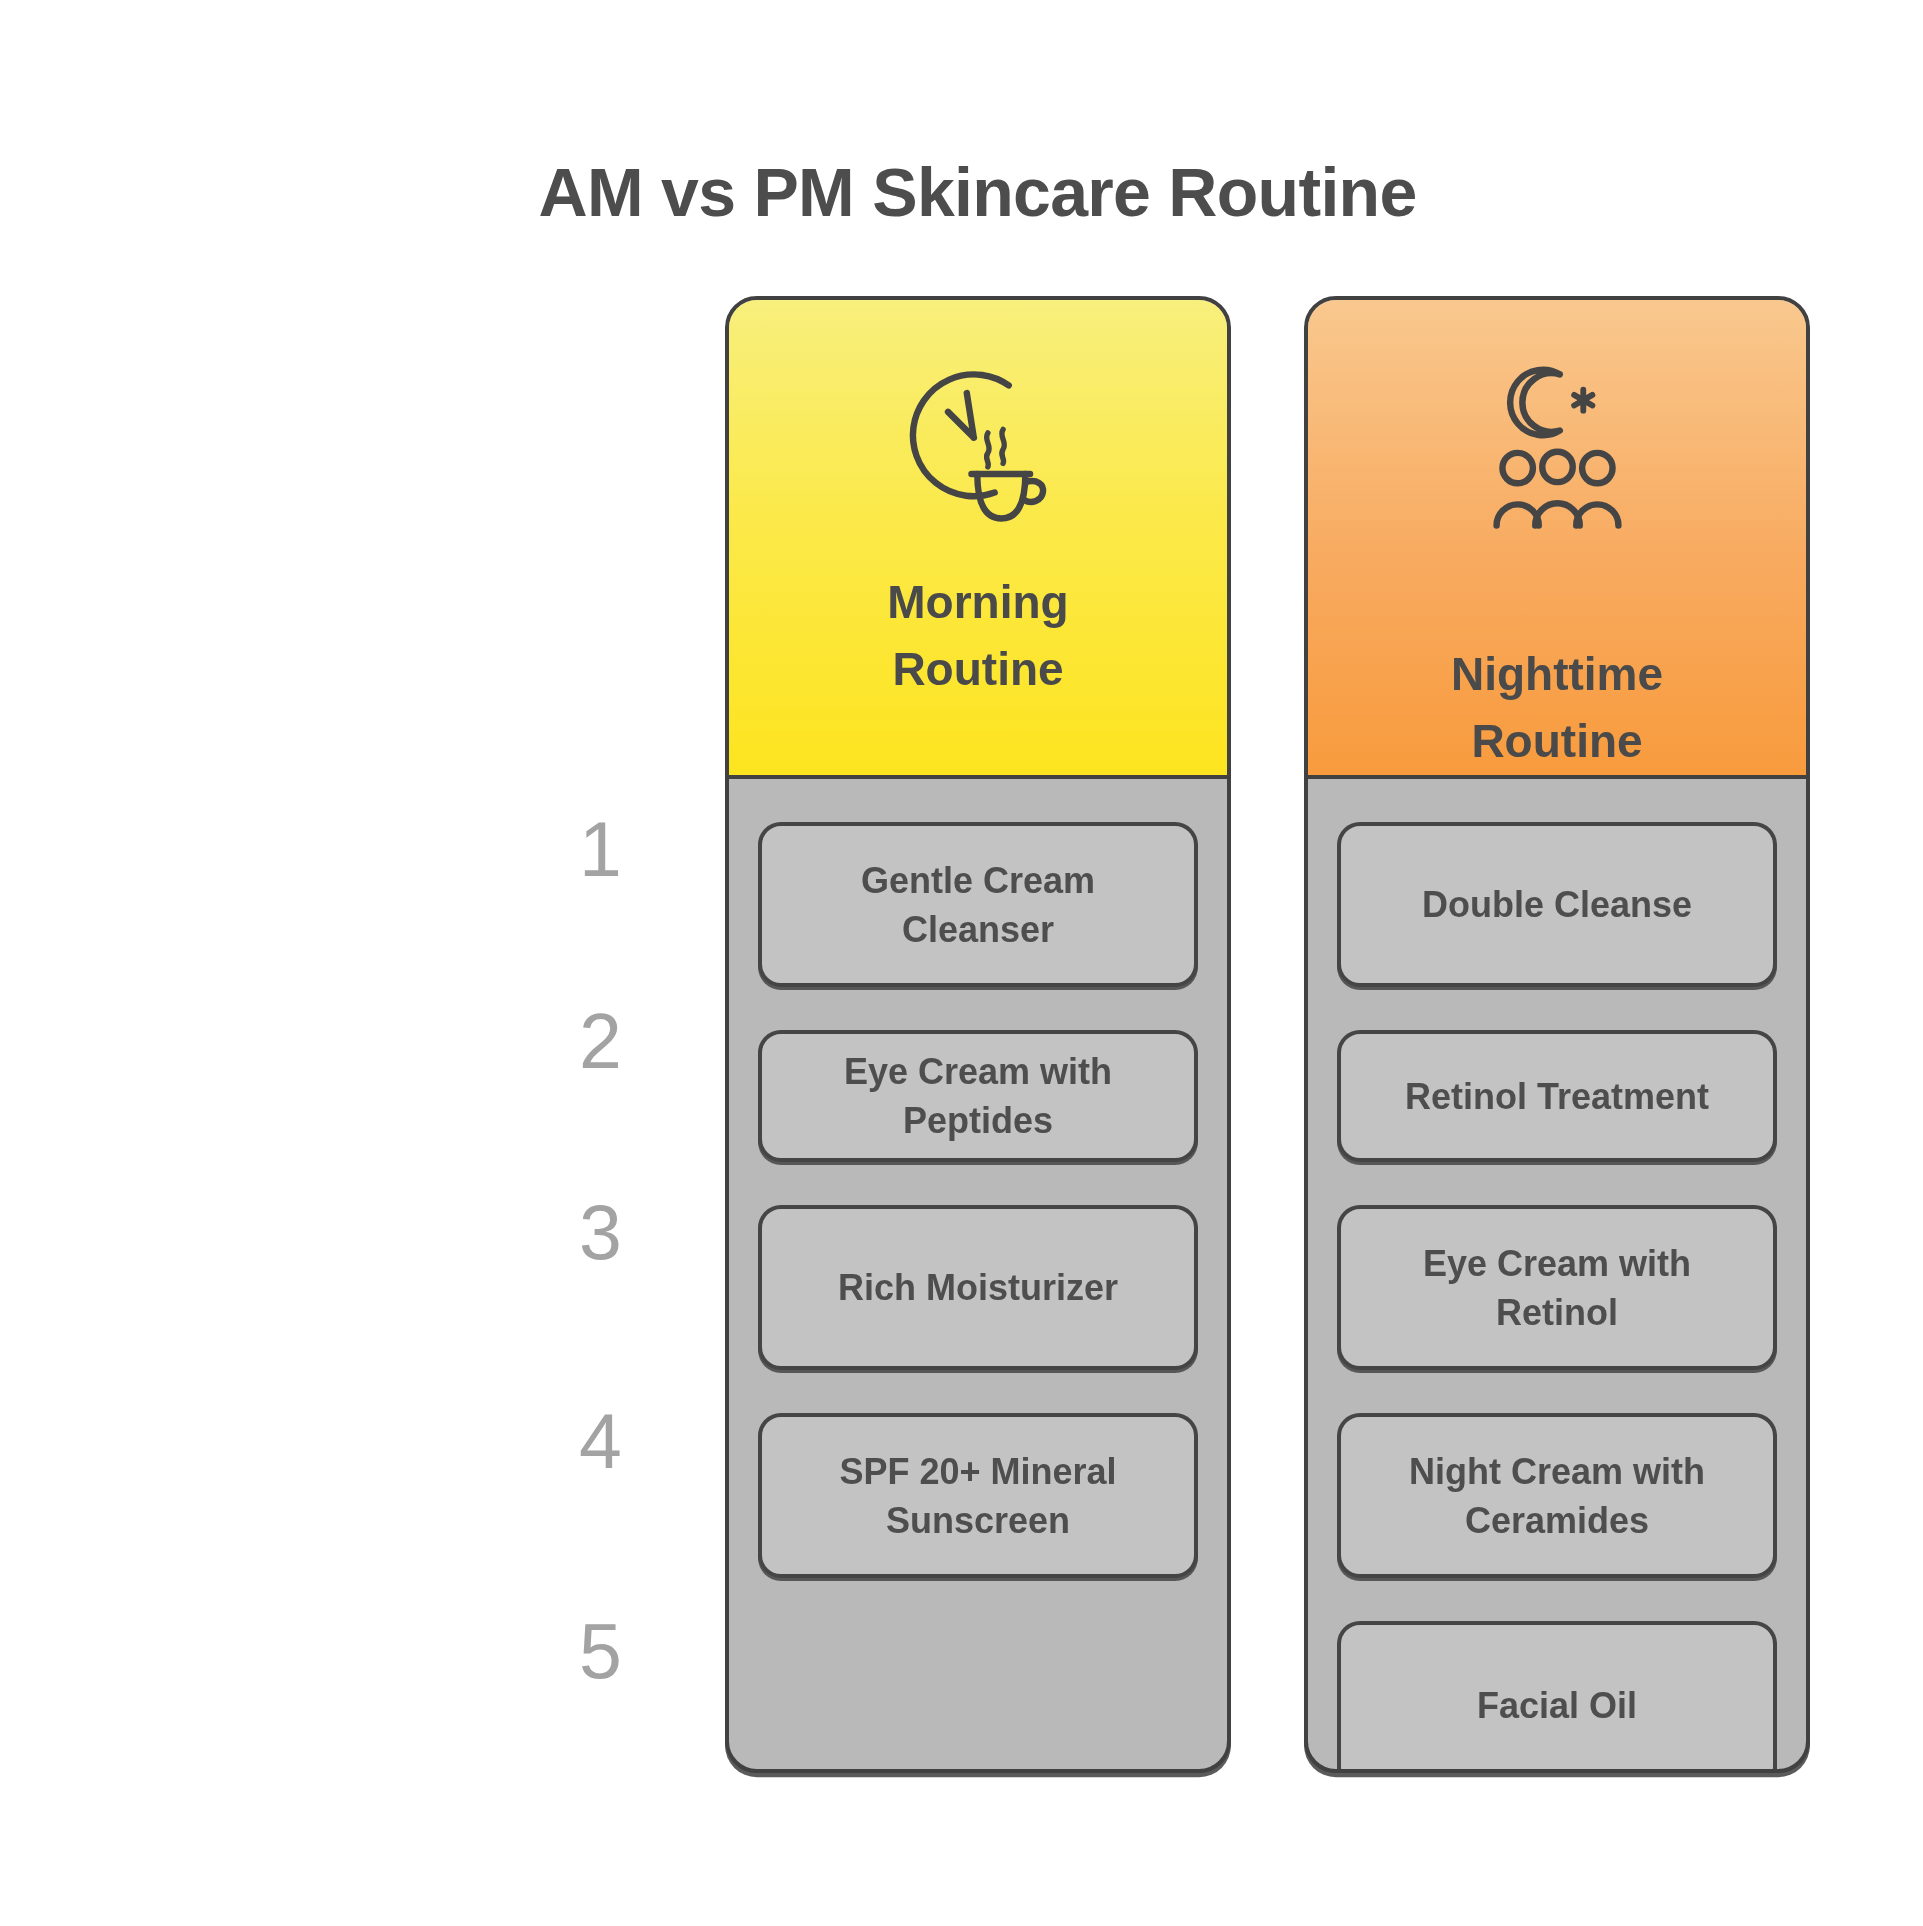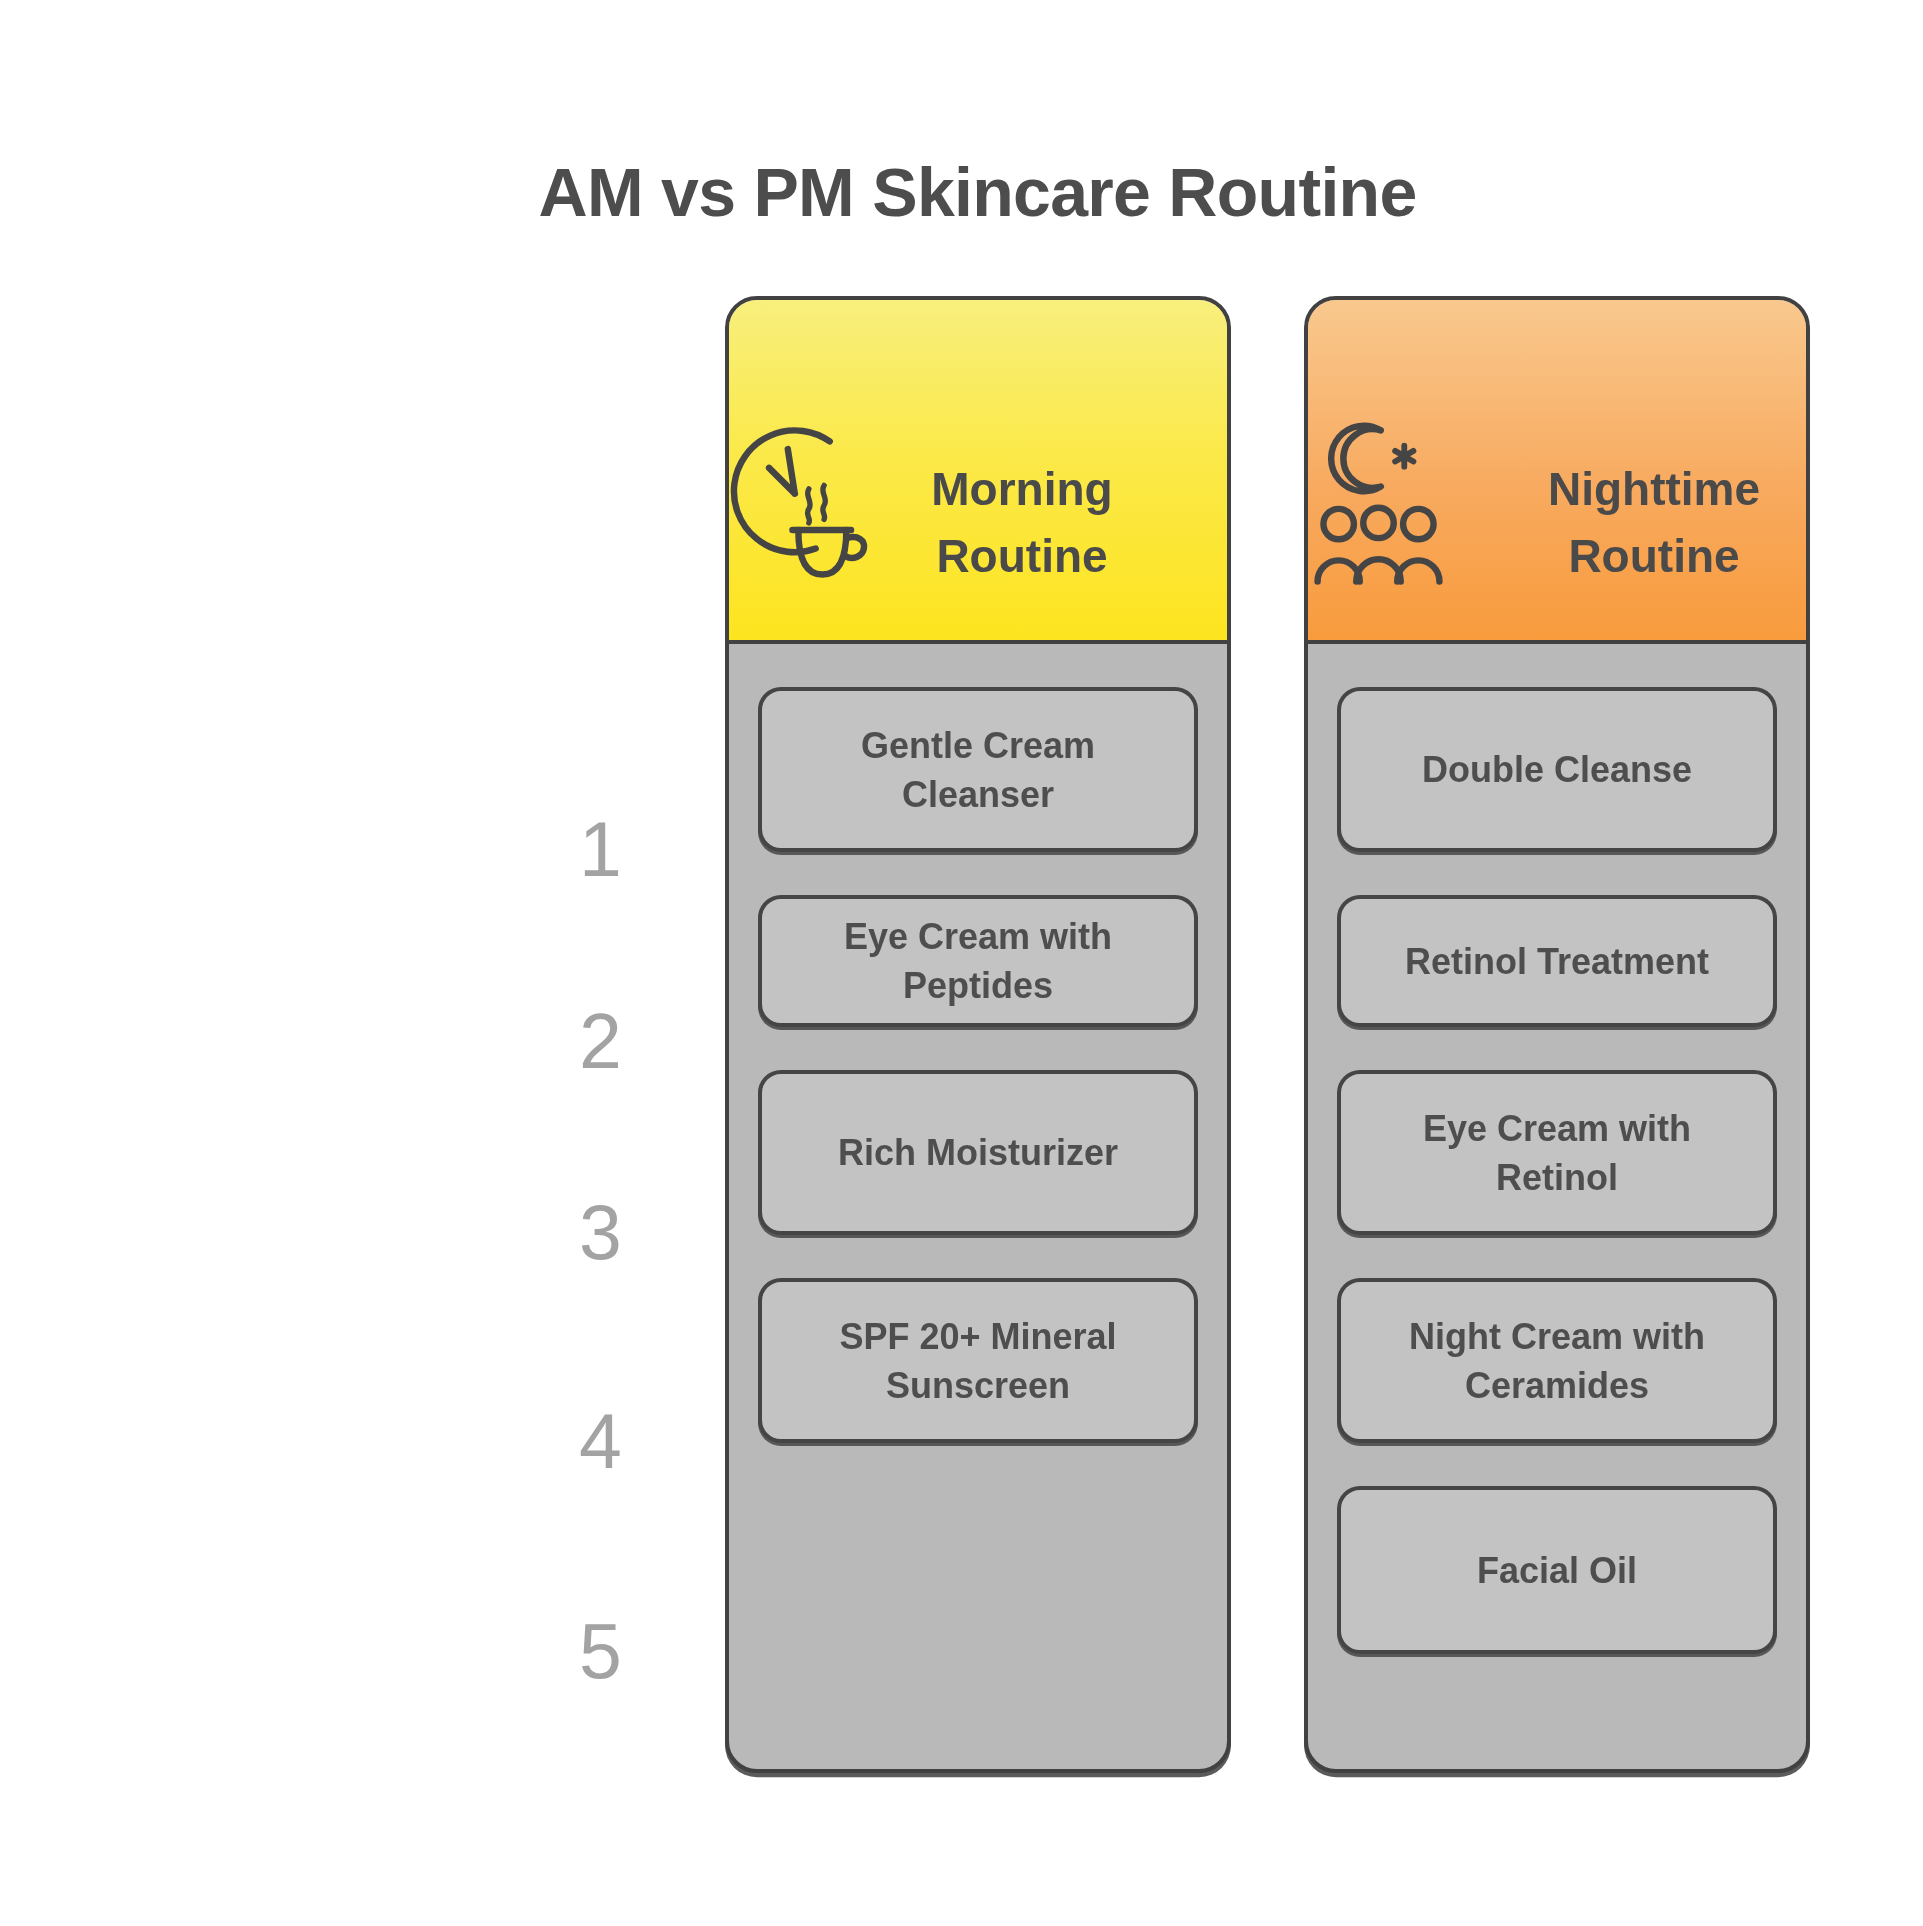--- a/index.html
+++ b/index.html
@@ -40,24 +40,24 @@
     border-radius: 32px;
     background: #b9b9b9;
     overflow: hidden;
     box-shadow: 0 4.3px 0 rgba(62,62,62,0.85);
   }
   .column.am { left: 725px; }
   .column.pm { left: 1304px; }
 
   .col-header {
     box-sizing: border-box;
-    height: 344px;
+    height: 479px;
     border-bottom: 4.3px solid #414141;
     display: flex;
-    flex-direction: row;
+    flex-direction: column;
     align-items: center;
     padding-top: 65px;
   }
   .am .col-header {
     background: linear-gradient(180deg, #f8ef7d 0%, #fbe94a 45%, #fde41f 100%);
   }
   .pm .col-header {
     background: linear-gradient(180deg, #f9c88e 0%, #f8aa5f 55%, #f89b3d 100%);
     justify-content: space-between;
   }

